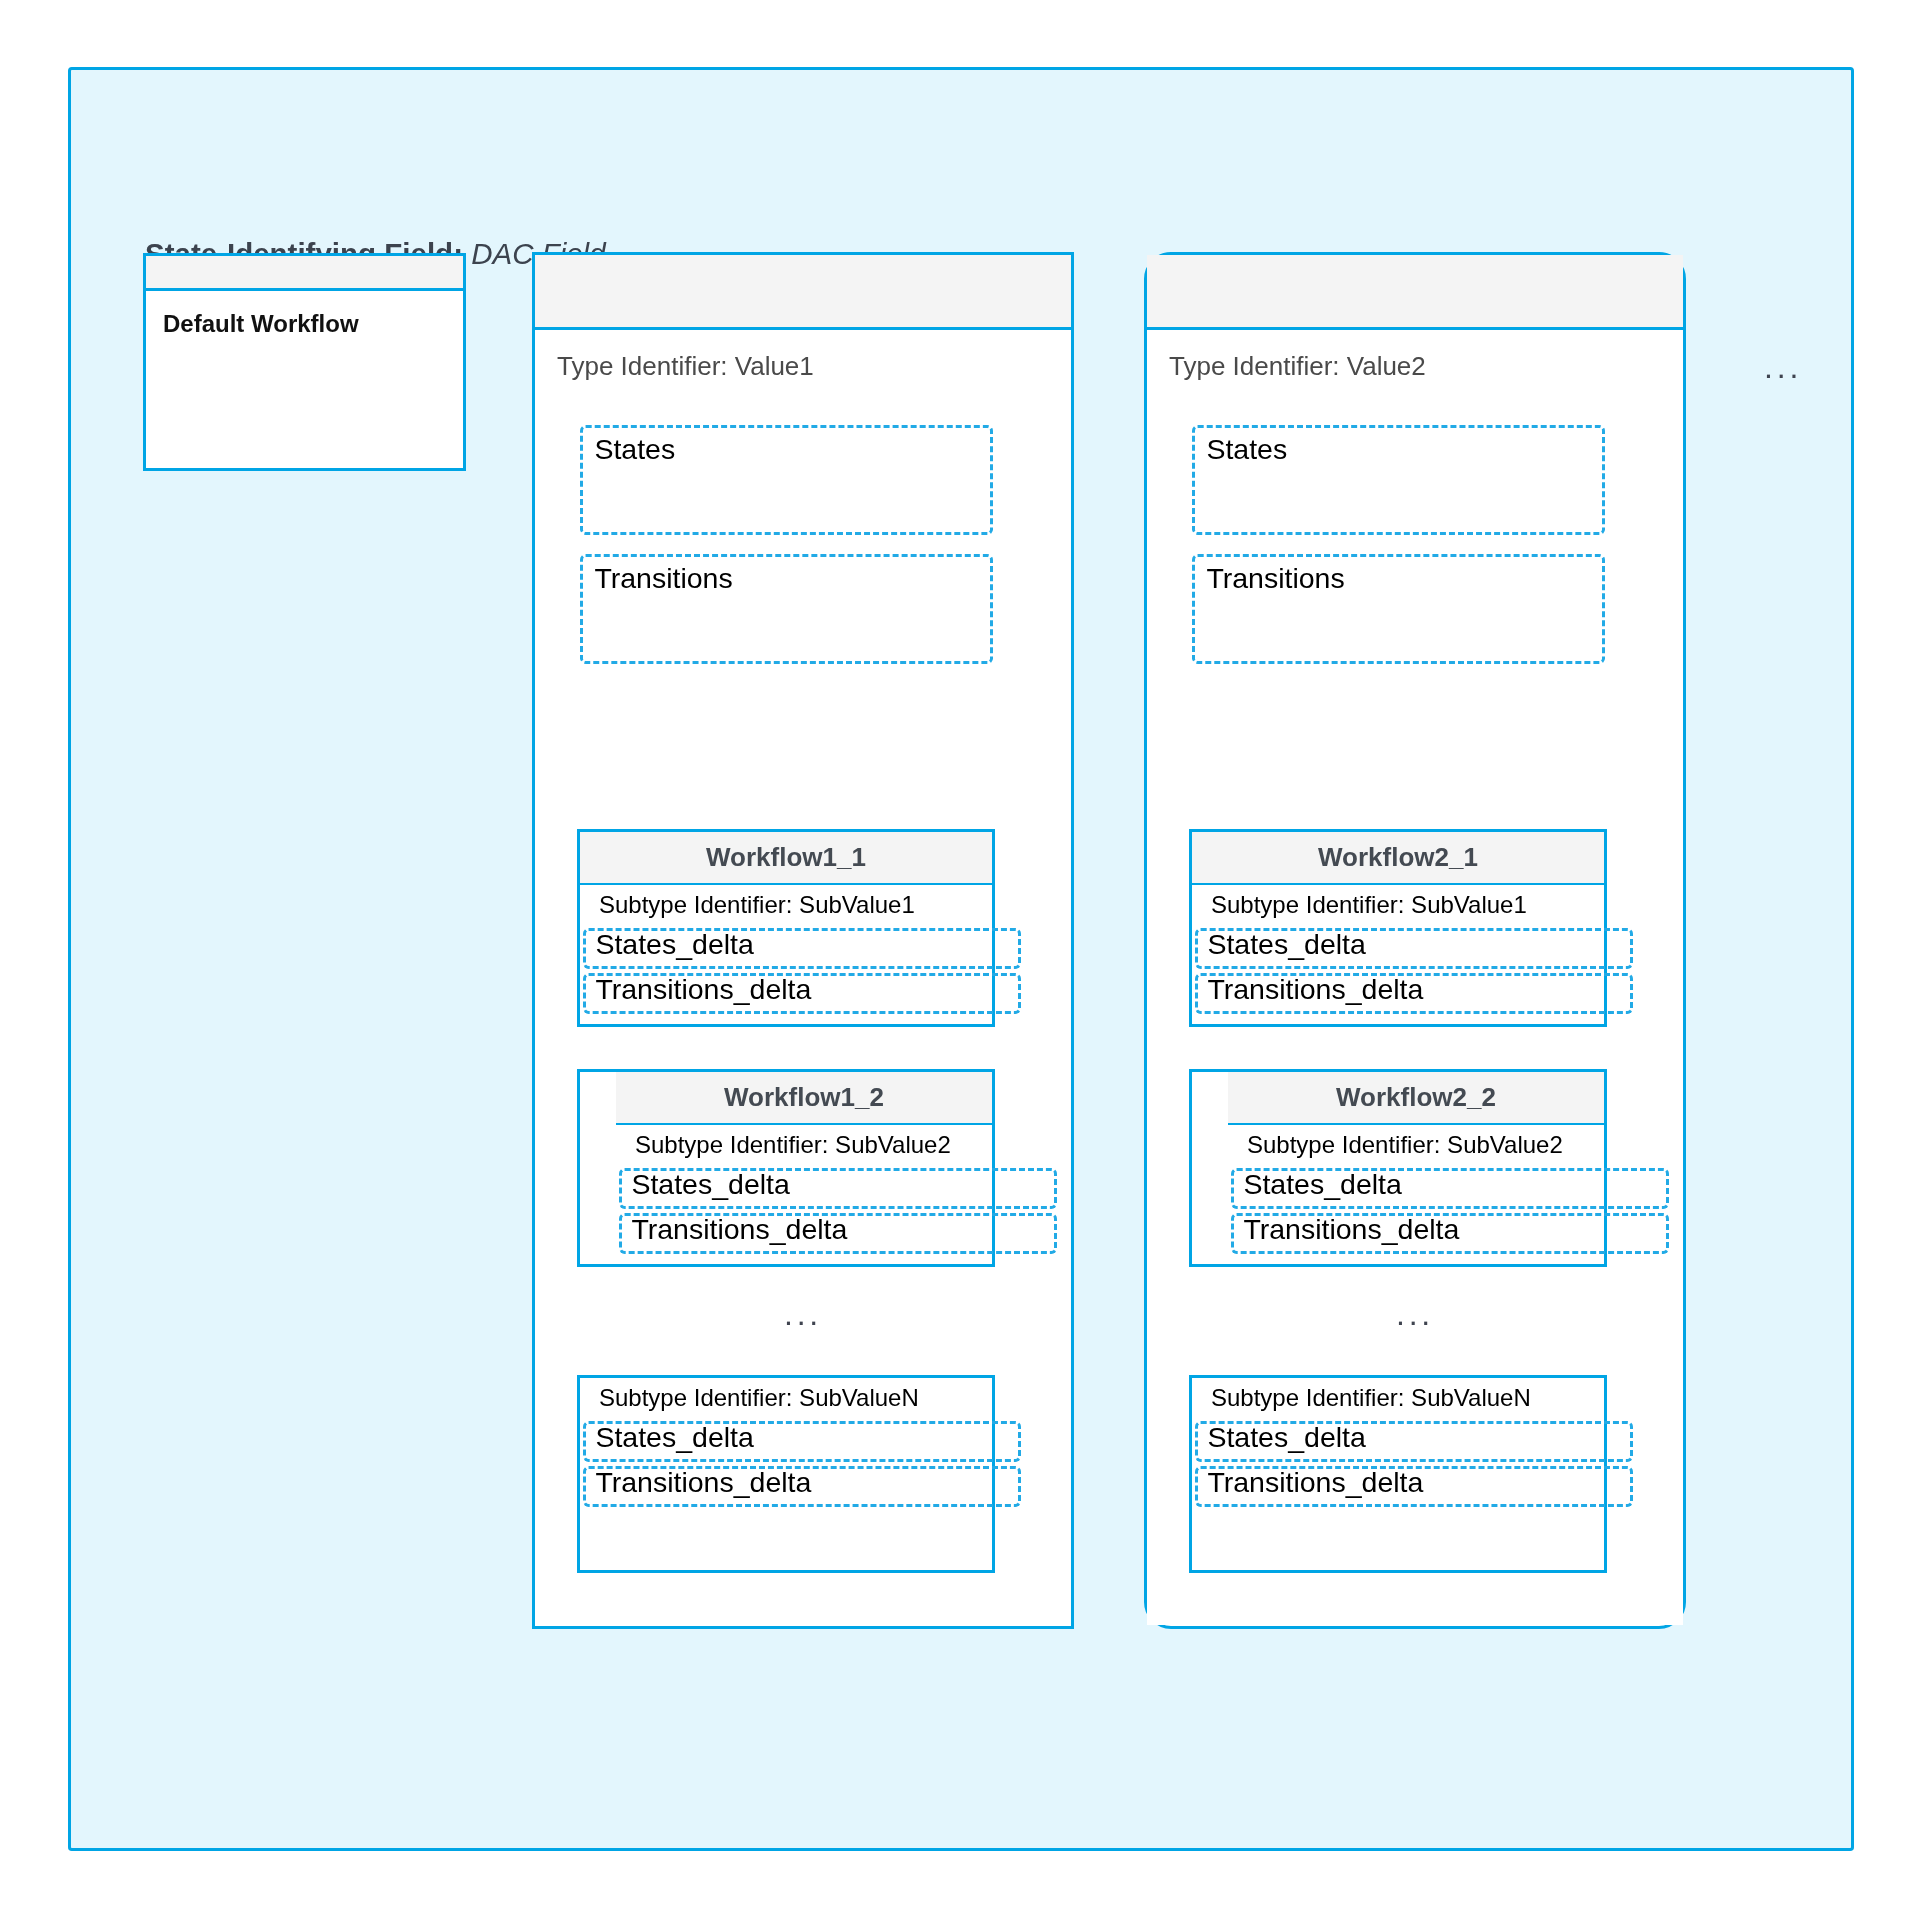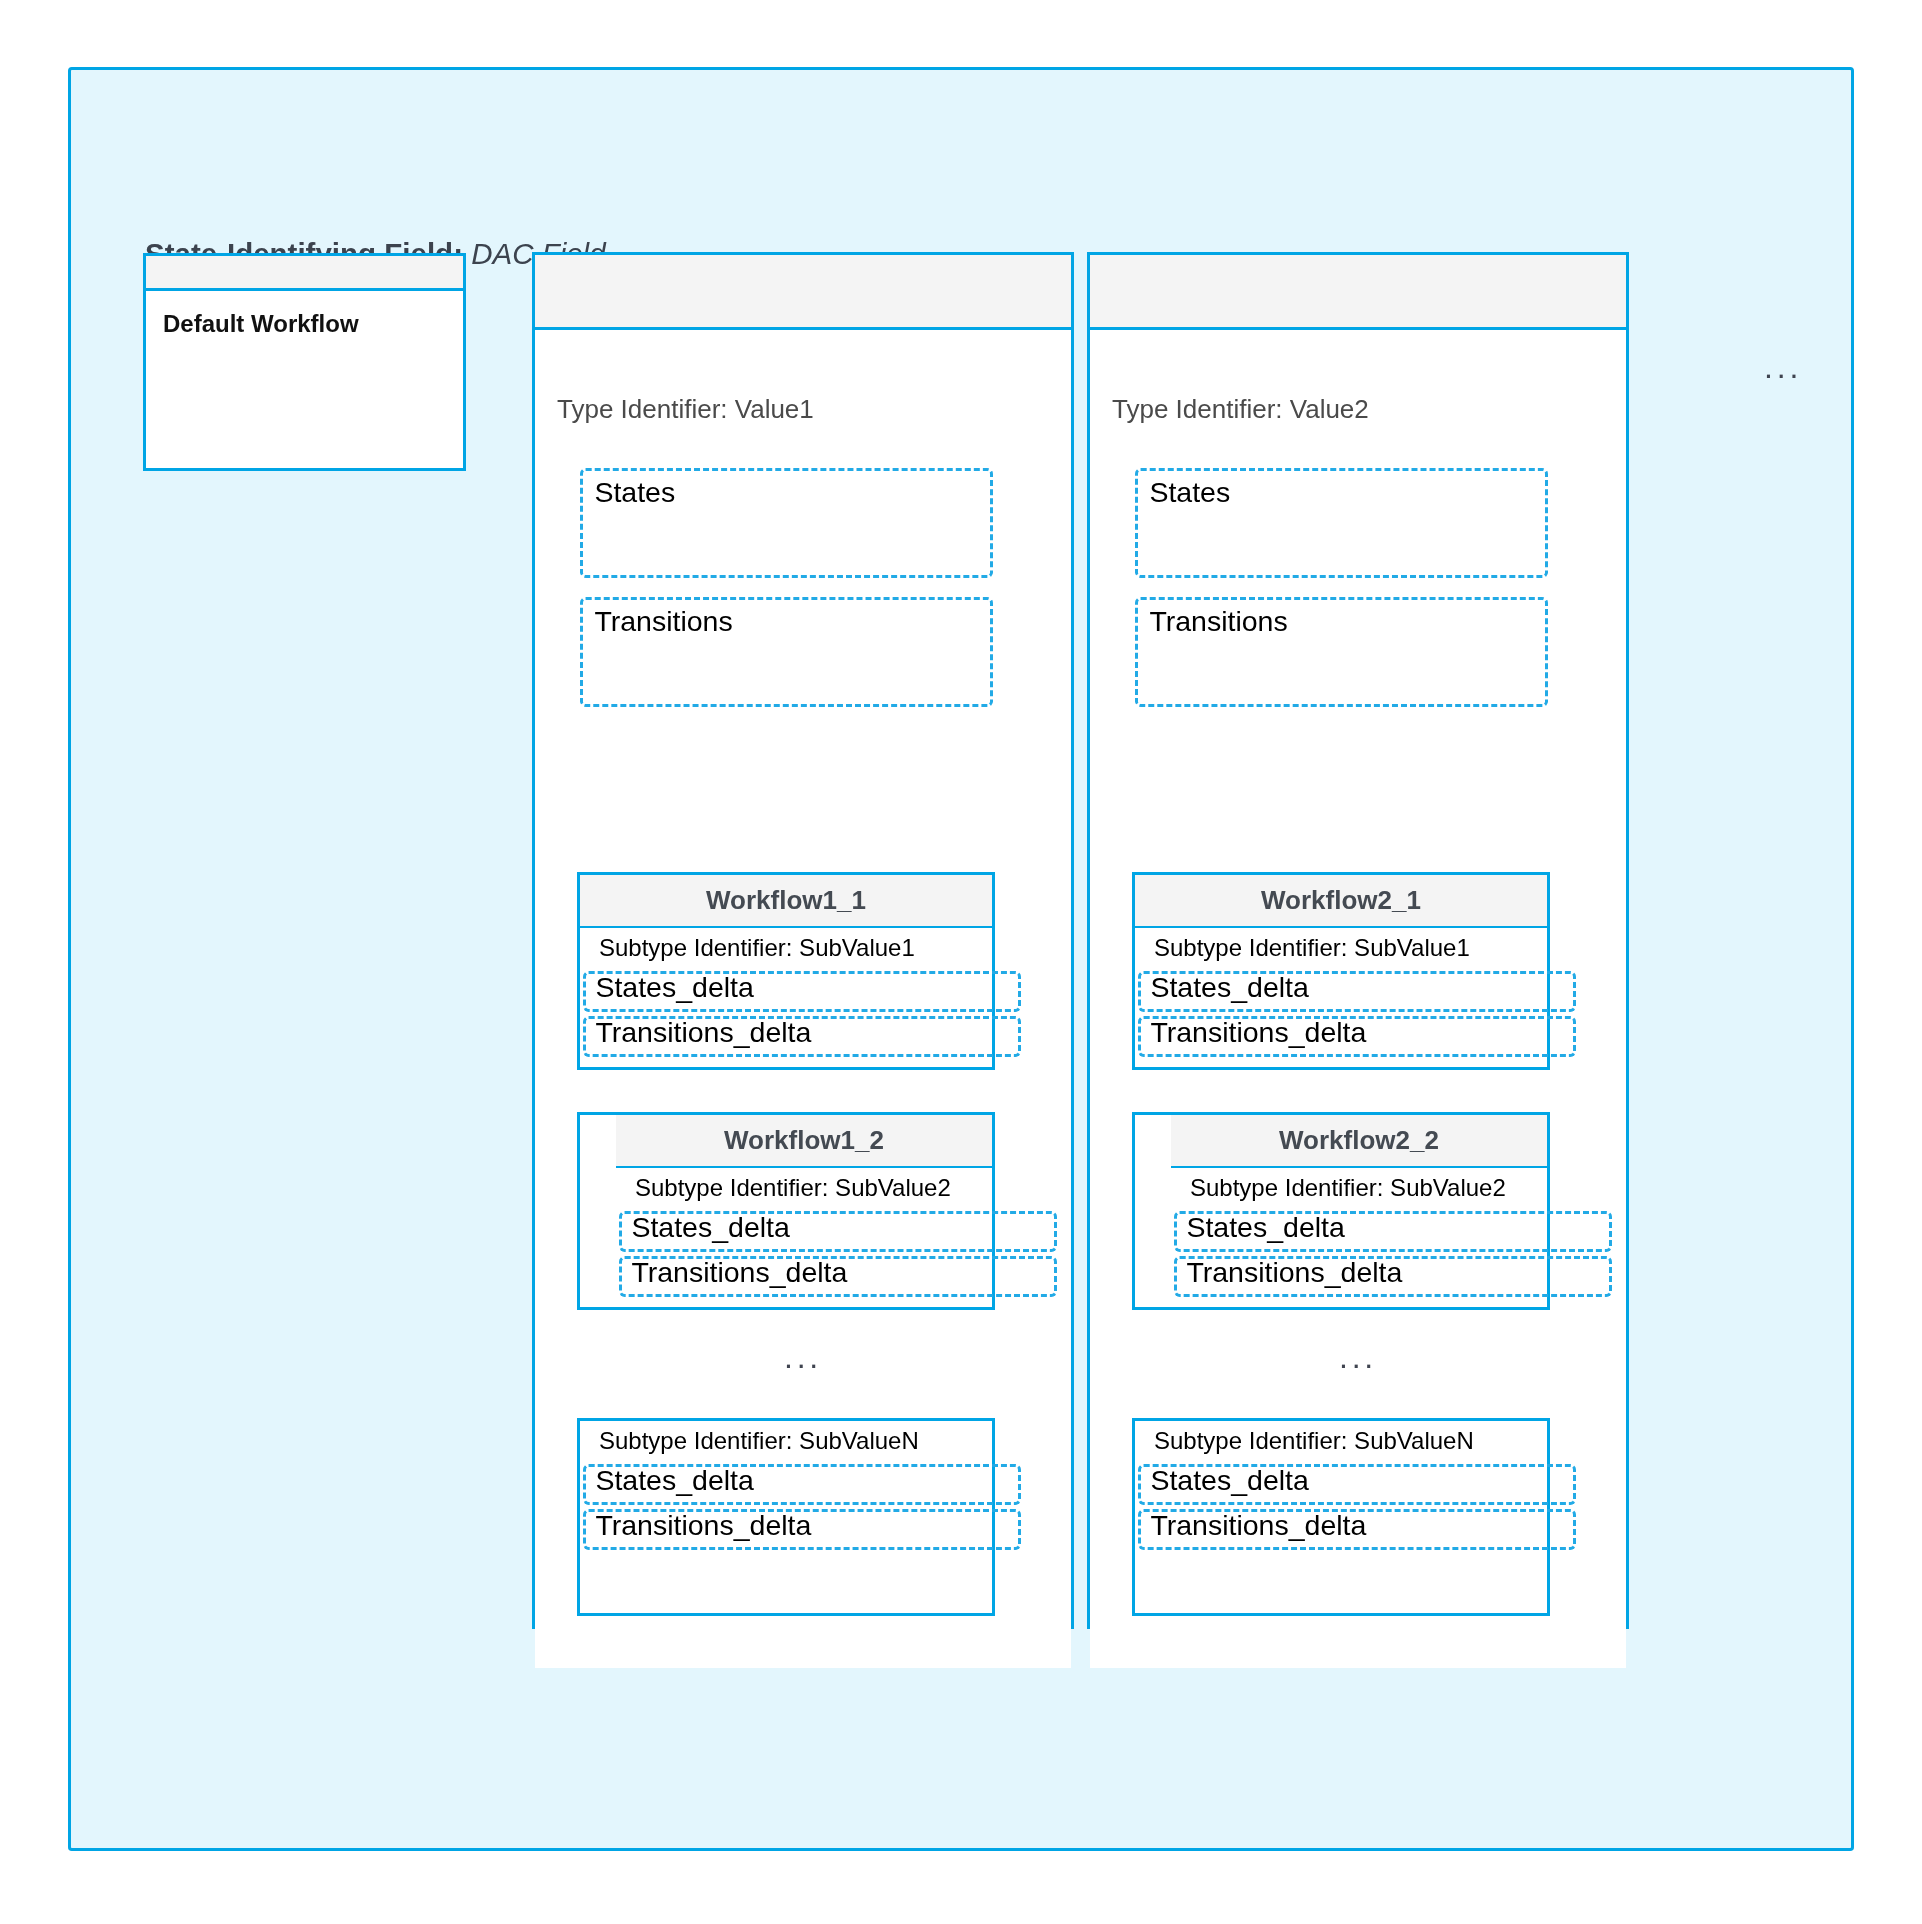--- a/index.html
+++ b/index.html
@@ -84,32 +84,31 @@
   .type-column {
     position: absolute;
     top: 182px;
     width: 542px;
     height: 1377px;
     border: 3.8px solid #00a5e5;
     background: #ffffff;
     box-sizing: border-box;
   }
   #type-column-1 { left: 461px; }
-  #type-column-2 { left: 1016px; }
+  #type-column-2 { left: 1073px; border-radius: 27px; }
 
   .type-column .col-titlebar {
     height: 72px;
     background: #f4f4f4;
     border-bottom: 3.8px solid #00a5e5;
   }
   .type-column .col-body {
     position: relative;
     height: calc(100% - 76px);
     background: #ffffff;
-    margin-top: 43px;
   }
 
   .type-identifier {
     position: absolute;
     left: 22px;
     top: 21px;
     font-size: 26px;
     color: #4a4a4a;
     white-space: nowrap;
   }

